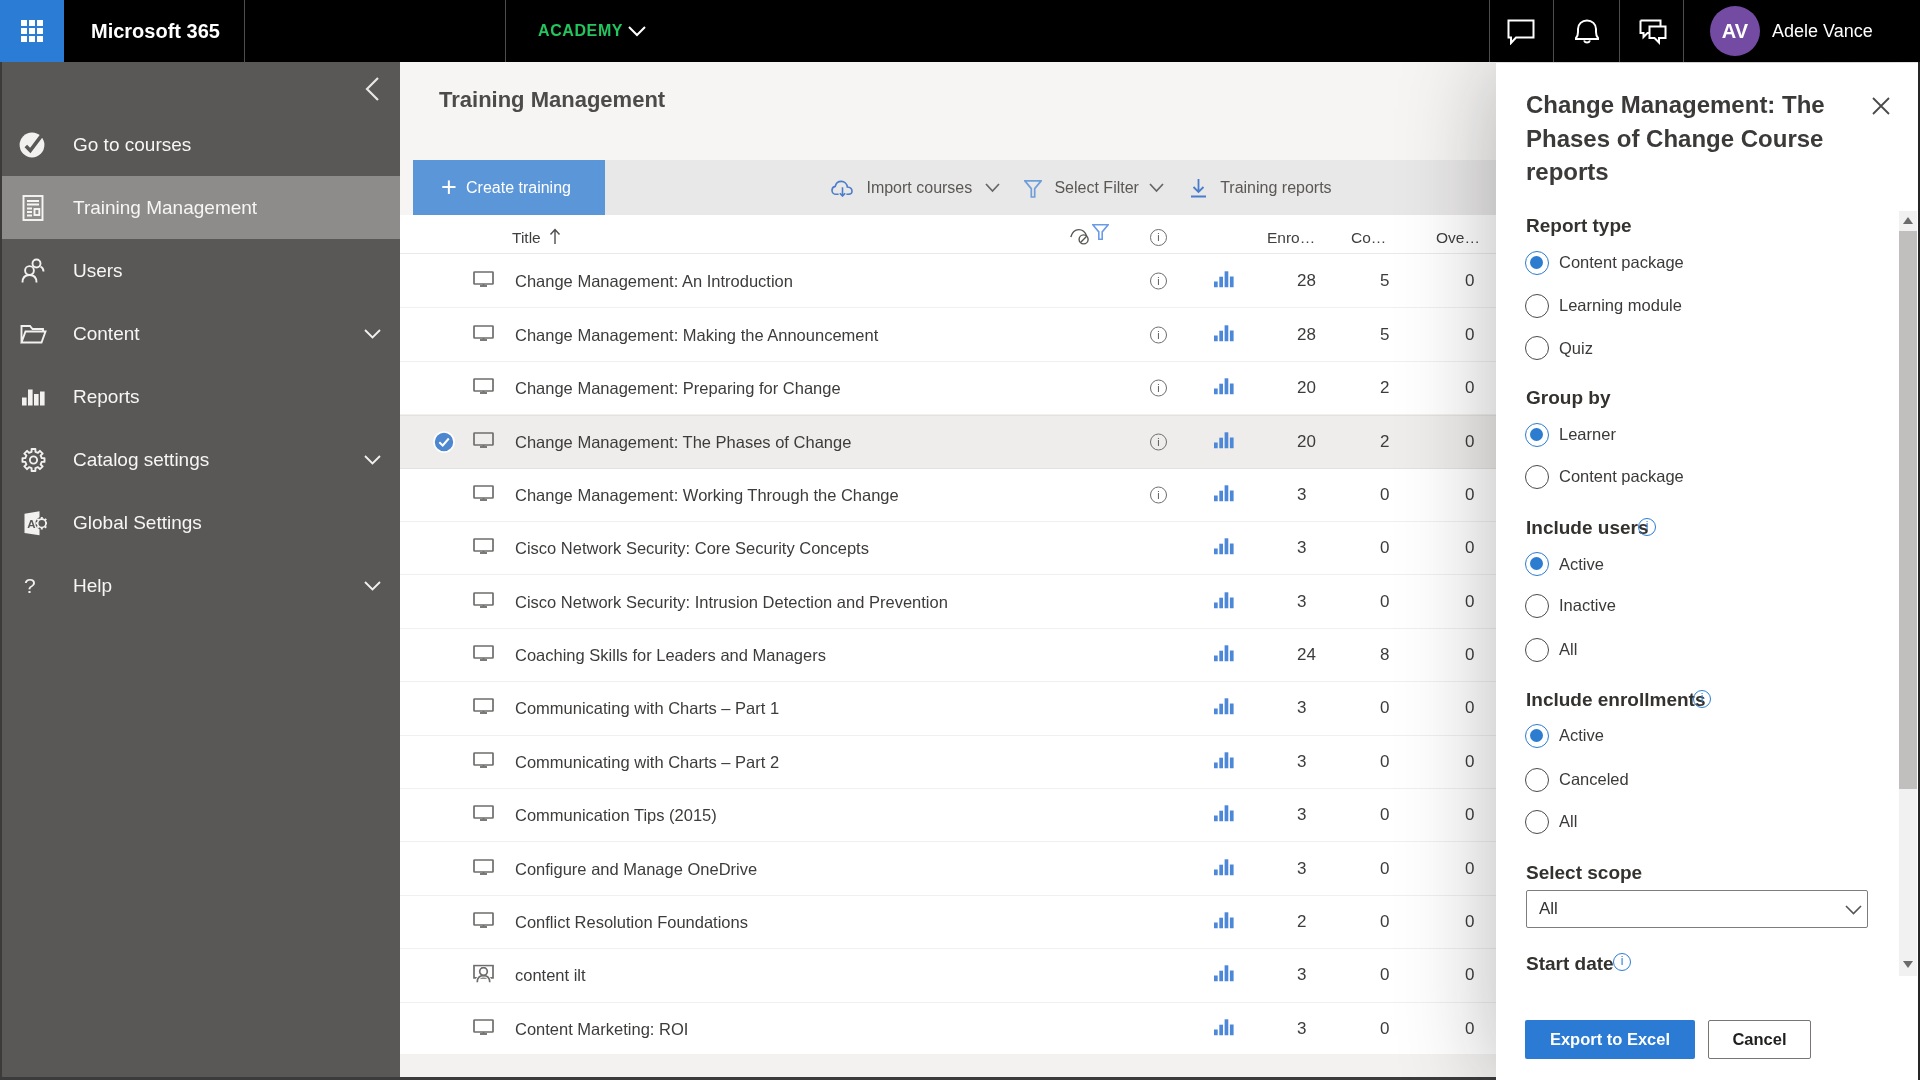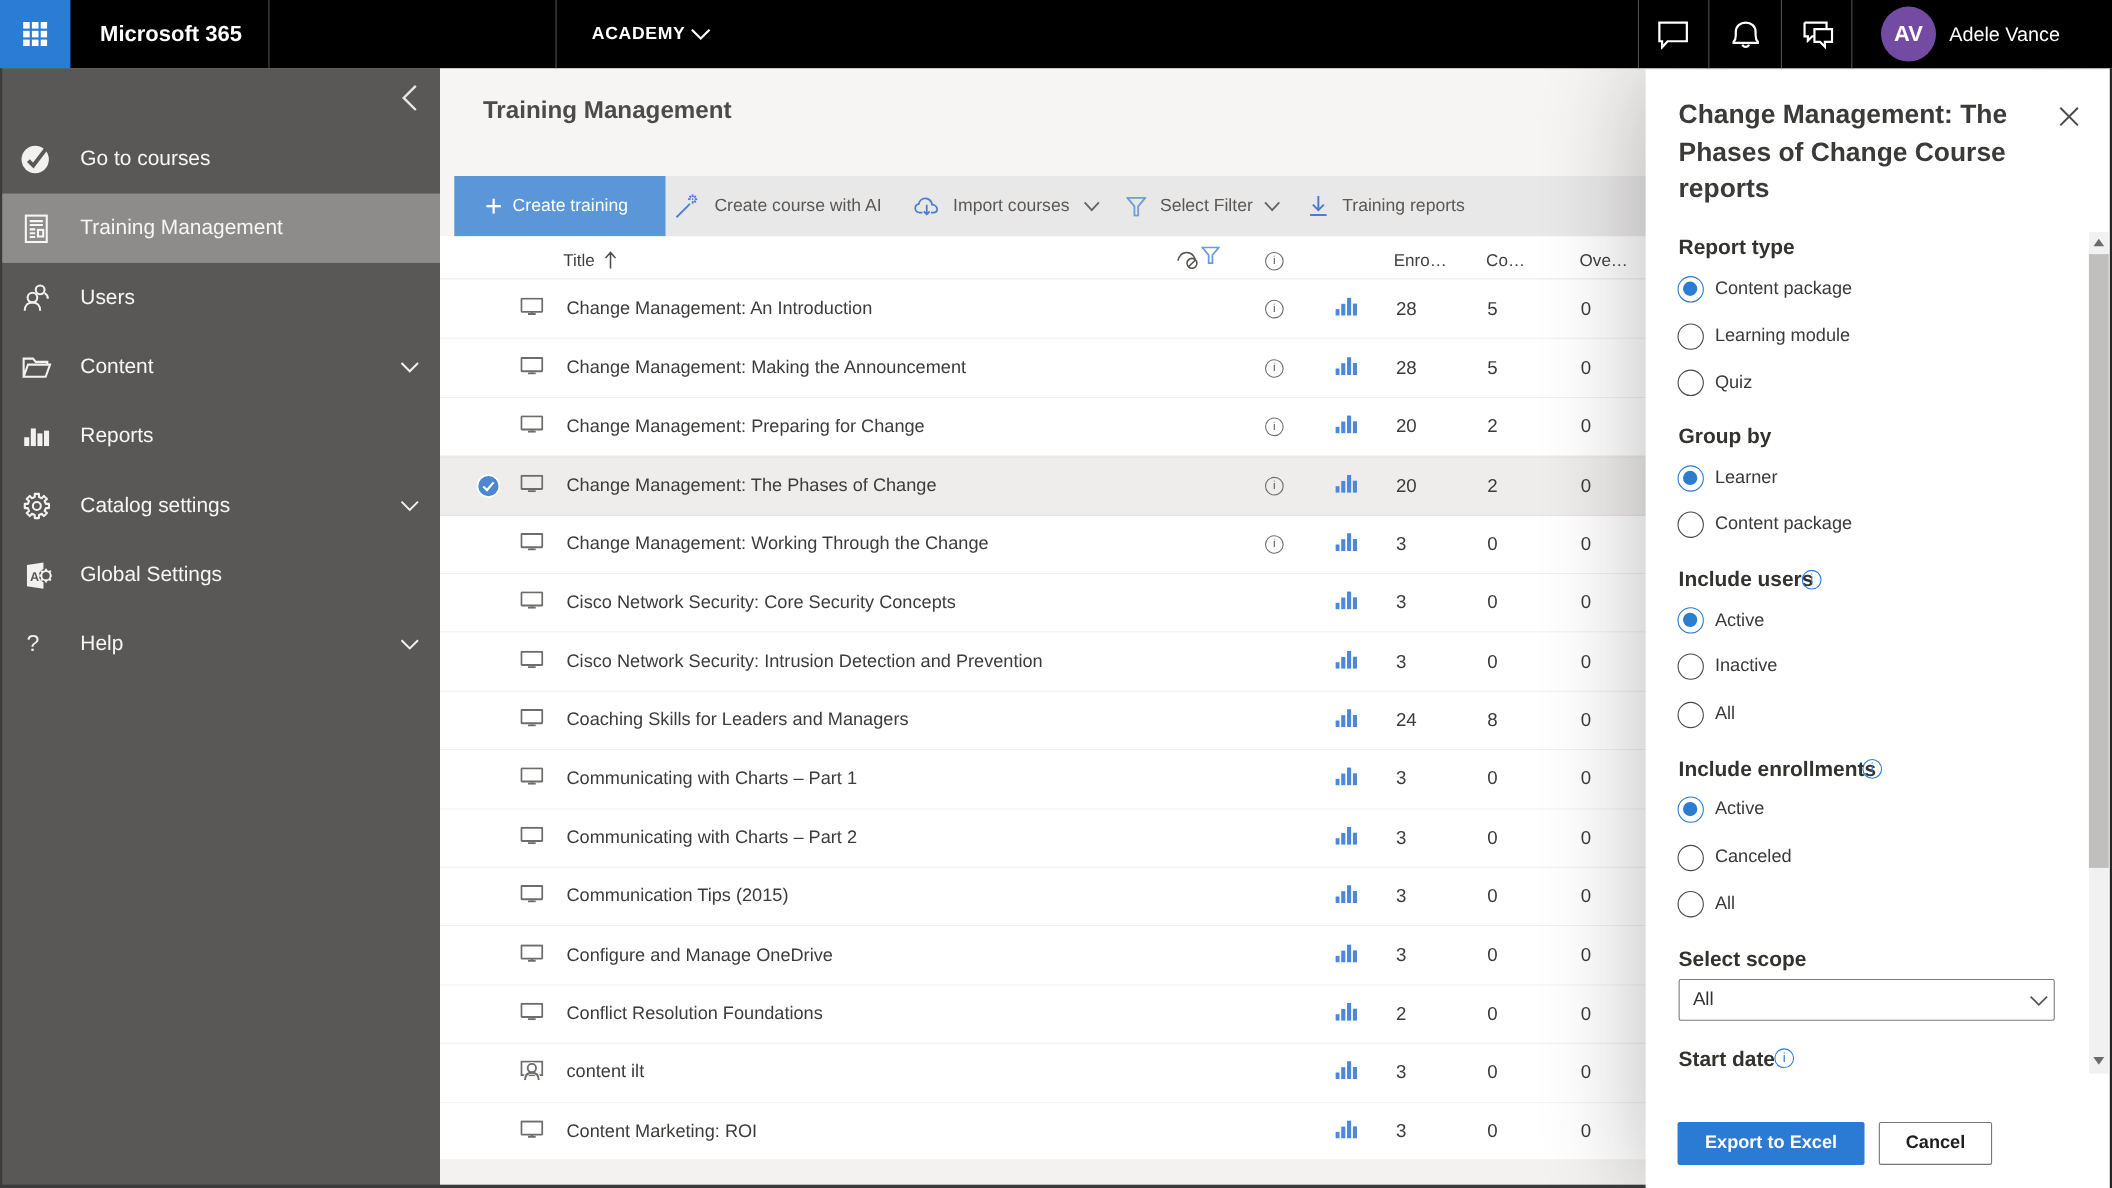--- a/index.html
+++ b/index.html
@@ -8,21 +8,21 @@
   .abs { position:absolute; }
 
   
   #topbar { position:absolute; left:0; top:0; width:1920px; height:62px; background:#000; z-index:50; }
   #waffle { position:absolute; left:0; top:0; width:64px; height:62px; background:#2a7cd4; }
   #waffle svg { position:absolute; left:21px; top:20px; }
   .tbtxt { position:absolute; top:0; height:62px; line-height:62px; color:#fff; font-weight:700; font-size:20px; white-space:nowrap; }
   .tbsep { position:absolute; top:0; width:1px; height:62px; background:#4d4d4d; }
   .tbico { position:absolute; top:19px; }
   #avatar { position:absolute; left:1710px; top:6px; width:50px; height:50px; border-radius:50%; background:#744ba3; color:#fff; font-size:20px; font-weight:700; text-align:center; line-height:50px; }
-  #acad { position:absolute; left:538px; top:0; height:44px; line-height:62px; color:#ffffff; font-weight:700; font-size:16px; letter-spacing:0.6px; }
+  #acad { position:absolute; left:538px; top:0; height:44px; line-height:62px; color:#22c55e; font-weight:700; font-size:16px; letter-spacing:0.6px; }
   #adele { position:absolute; left:1772px; top:0; height:62px; line-height:62px; color:#fff; font-size:18px; }
 
   
   #sidebar { position:absolute; left:0; top:62px; width:400px; height:1018px; background:#5a5856; z-index:10; }
   #collapse { position:absolute; left:364px; top:14px; }
   .mitem { position:absolute; left:0; width:400px; height:63px; }
   .mitem.sel { background:#8e8c8a; }
   .mlabel { position:absolute; left:73px; top:50%; transform:translateY(-50%); color:#f7f6f5; font-size:19px; white-space:nowrap; }
   .micon { position:absolute; left:19px; top:50%; transform:translateY(-50%); width:27px; height:27px; }
   .mchev { position:absolute; left:364px; top:50%; transform:translateY(-50%); }
@@ -36,21 +36,21 @@
   #createbtn .lbl { position:absolute; left:53px; top:0; height:55px; line-height:55px; font-size:16px; }
   .tool { position:absolute; top:98px; height:55px; line-height:55px; color:#5a5754; font-size:16px; white-space:nowrap; }
   .tool svg, .tbchev { vertical-align:middle; }
 
   
   #tablewrap { position:absolute; left:0; top:153px; width:1520px; height:903px; background:#fff; }
   #thead { position:absolute; left:0; top:0; width:1520px; height:39px; background:#fff; border-bottom:1px solid #ebeaea; color:#403f3e; font-size:15.5px; }
   .trow { position:absolute; left:0; width:1520px; height:53.4px; border-bottom:1px solid #f1f0ef; background:#fff; }
   .trow.sel { background:#eeedec; border-top:1px solid #e4e2e1; border-bottom:1px solid #e4e2e1;}
   .ttl { position:absolute; left:115px; top:50%; transform:translateY(-50%); font-size:16.5px; color:#3d3c3b; white-space:nowrap; }
-  .num { position:absolute; top:50%; transform:translateY(-50%); font-size:17px; color:#3d3c3b; }
+  .num { position:absolute; top:50%; transform:translateY(-50%); font-size:17px; color:#3d3c3b;margin-left:28px; }
   .rowico { position:absolute; left:73px; top:50%; transform:translateY(-50%); }
   .infoc { position:absolute; left:750px; top:50%; transform:translateY(-50%); width:17px; height:17px; border:1.2px solid #6e6d6b; border-radius:50%; color:#55544f; font-size:10.5px; text-align:center; line-height:15.5px; font-style:normal; }
   .barico { position:absolute; left:814px; top:50%; transform:translateY(-50%); }
   #bstrip { position:absolute; left:0; top:839px; width:1520px; height:26px; background:#f3f2f1; border-bottom:3.5px solid #3b3b3b; box-sizing:border-box;}
 
   
   #panel { position:absolute; left:1496px; top:63px; width:424px; height:1017px; background:#fff; z-index:20; box-shadow:0 0 90px rgba(20,18,16,0.3); }
   #ptitle { position:absolute; left:30px; top:25px; width:400px; font-size:24px; font-weight:700; color:#3b3a39; line-height:33.5px; }
   #pclose { position:absolute; left:1871px; top:96px; z-index:21; }
   .sect { position:absolute; left:30px; font-size:19px; font-weight:700; color:#33322f; white-space:nowrap; }
@@ -210,29 +210,20 @@
 </div>
 
 <div id="main">
   <div id="h1">Training Management</div>
   <div id="toolstrip"></div>
   <div id="createbtn">
       <span class="plus">+</span>
       <span class="lbl">Create training</span>
     </div>
 
-  <span class="tool" style="left:213px">
-    <svg width="23" height="23" viewBox="0 0 23 23" style="margin-right:9px">
-        <g stroke="#4a7fd1" stroke-width="1.7" fill="none">
-          <path d="M2 21.5 L14.2 9.3"></path>
-          <path d="M16.7 0.8 V3.1 M16.7 6.9 V9.2 M12.5 5 H14.8 M18.6 5 H20.9 M13.8 2.1 L15.3 3.6 M19.6 2.1 L18.1 3.6 M19.6 7.9 L18.1 6.4"></path>
-          <circle cx="16.7" cy="5" r="0.8" fill="#4a7fd1" stroke="none"></circle>
-        </g>
-      </svg>
-    Create course with AI</span>
   <span class="tool" style="left:431px">
     <svg width="22" height="17" viewBox="0 0 22 17" style="margin-right:9px">
         <g stroke="#4a7dcc" stroke-width="1.6" fill="none">
           <path d="M7.6 14.3 H5 C2.8 14.3 1 12.6 1 10.4 C1 8.4 2.4 6.8 4.3 6.4 C4.8 3.5 7.3 1.4 10.3 1.4 C13.5 1.4 16.1 3.9 16.3 7 C18.9 7.2 21 8.9 21 11.3 C21 13.2 19.4 14.3 17.4 14.3 H15.4"></path>
           <path d="M11.5 7.2 V15.6 M8.8 13.2 L11.5 16 L14.2 13.2"></path>
         </g>
       </svg>
     Import courses</span>
   <svg class="abs tbchev" style="left:585px;top:121px" width="15" height="10" viewBox="0 0 15 10">
       <path d="M1 1 L7.5 8 L14 1" stroke="#666" stroke-width="1.7" fill="none"></path>

